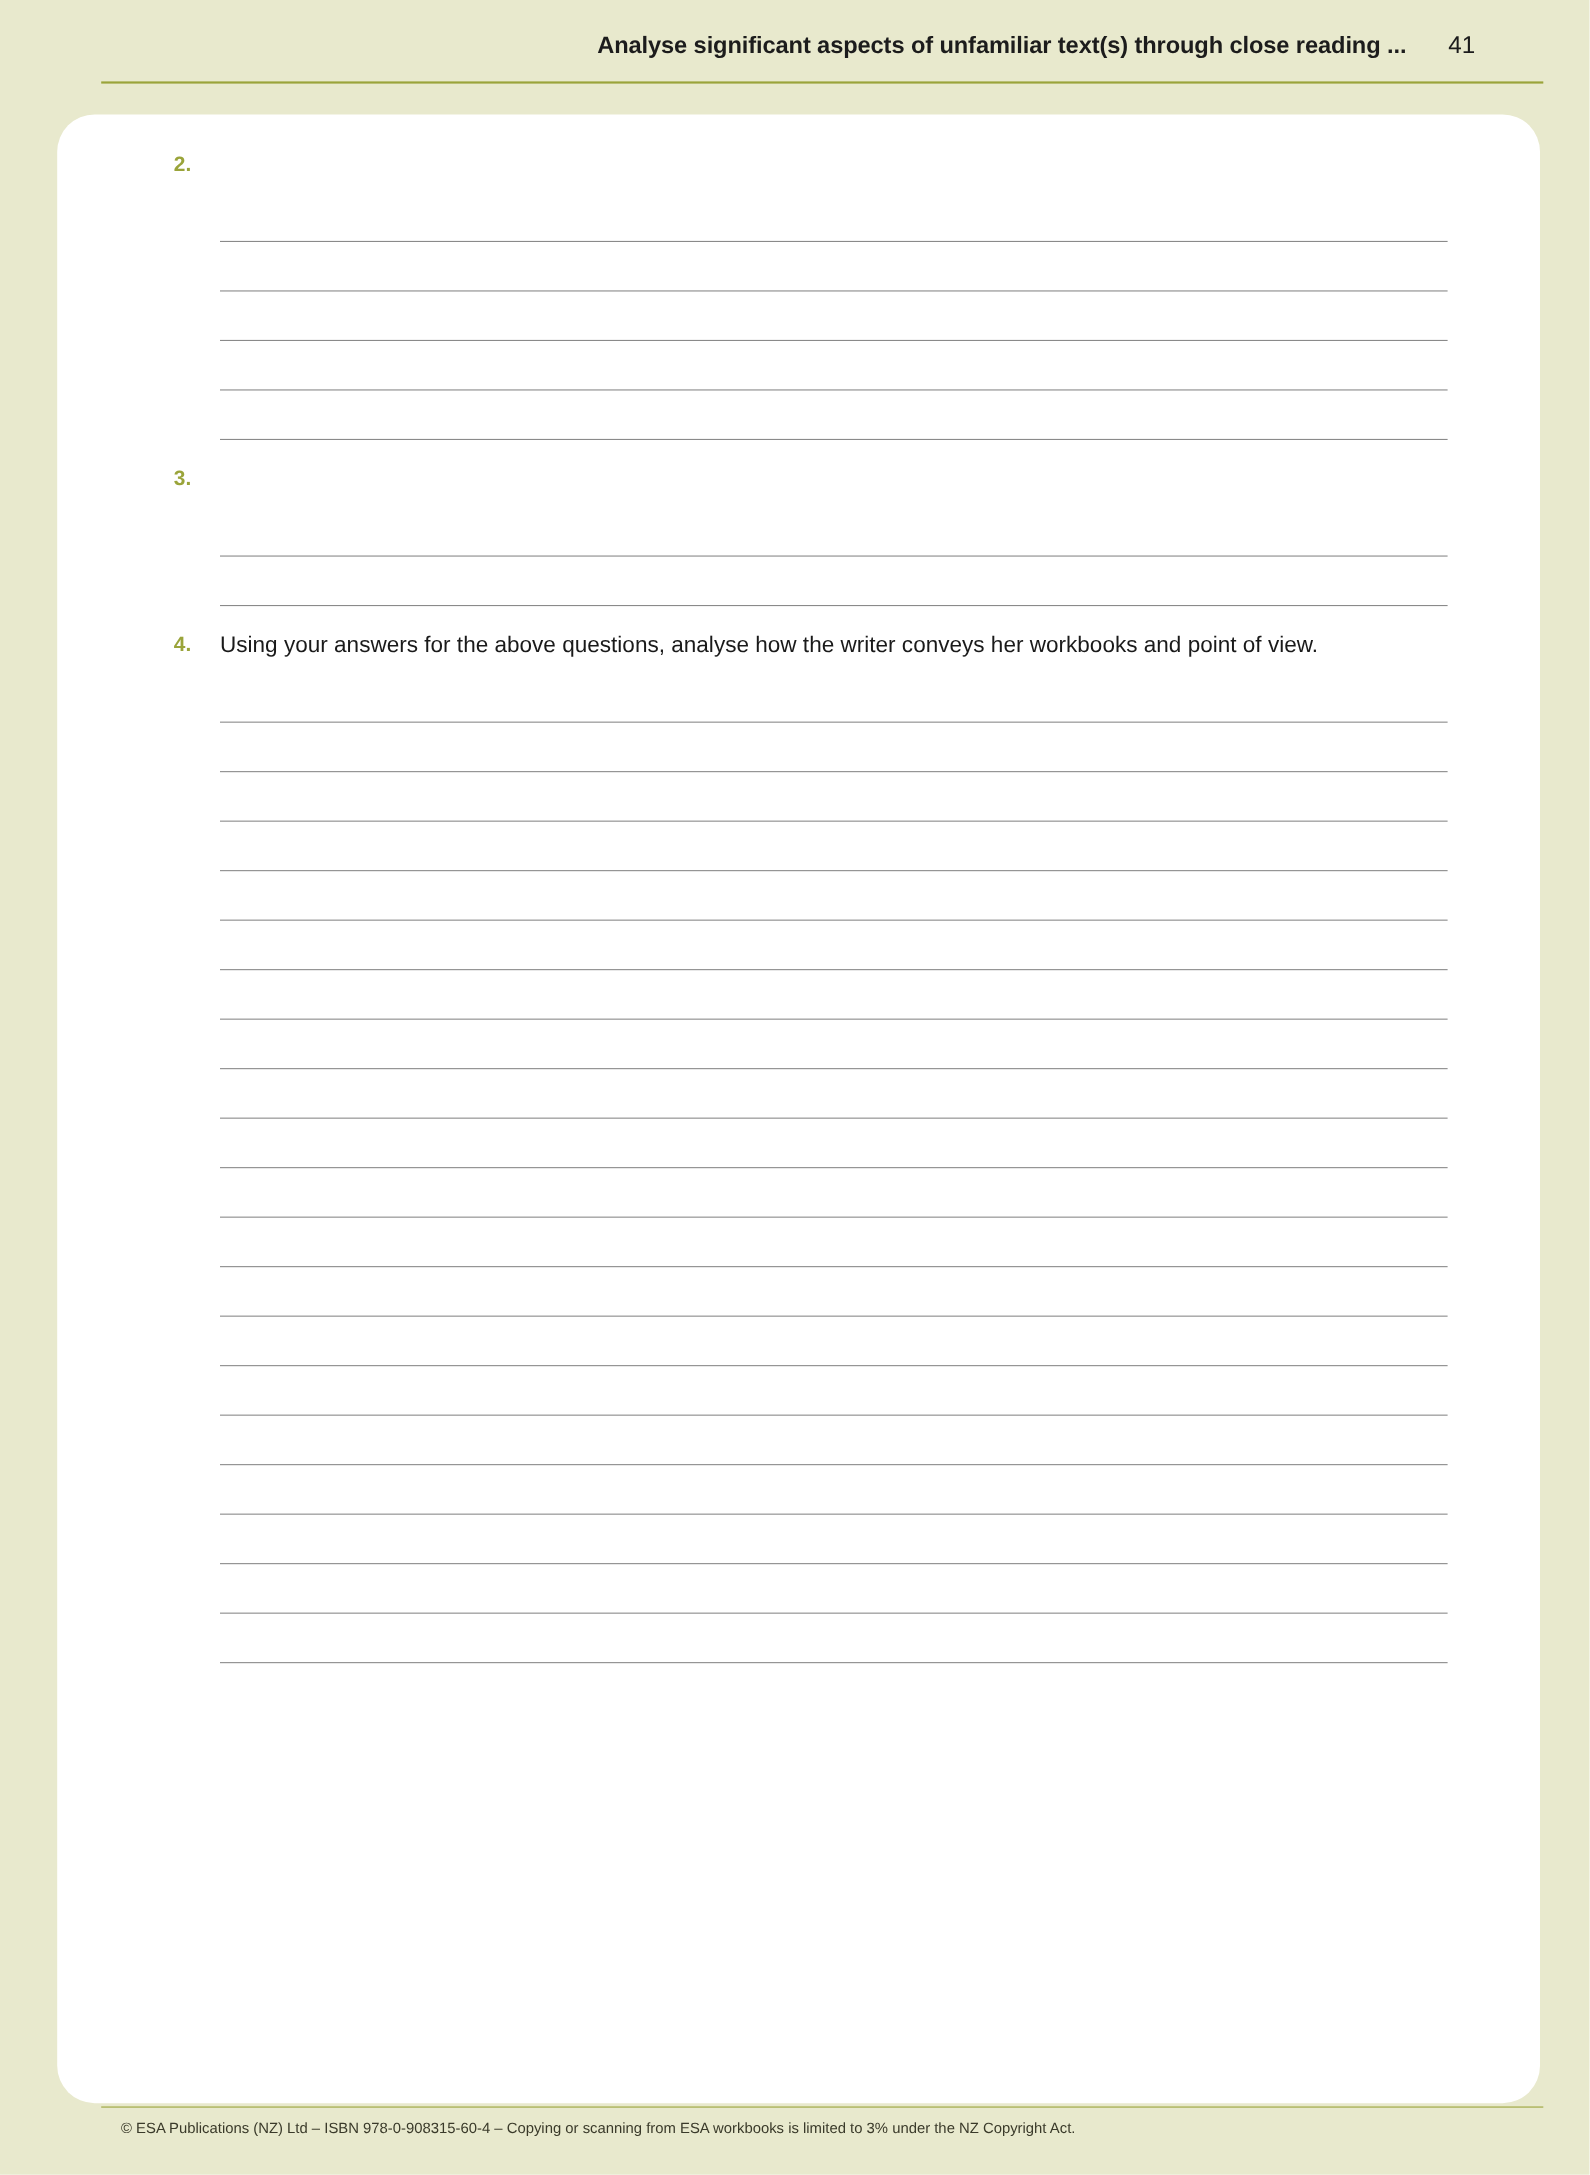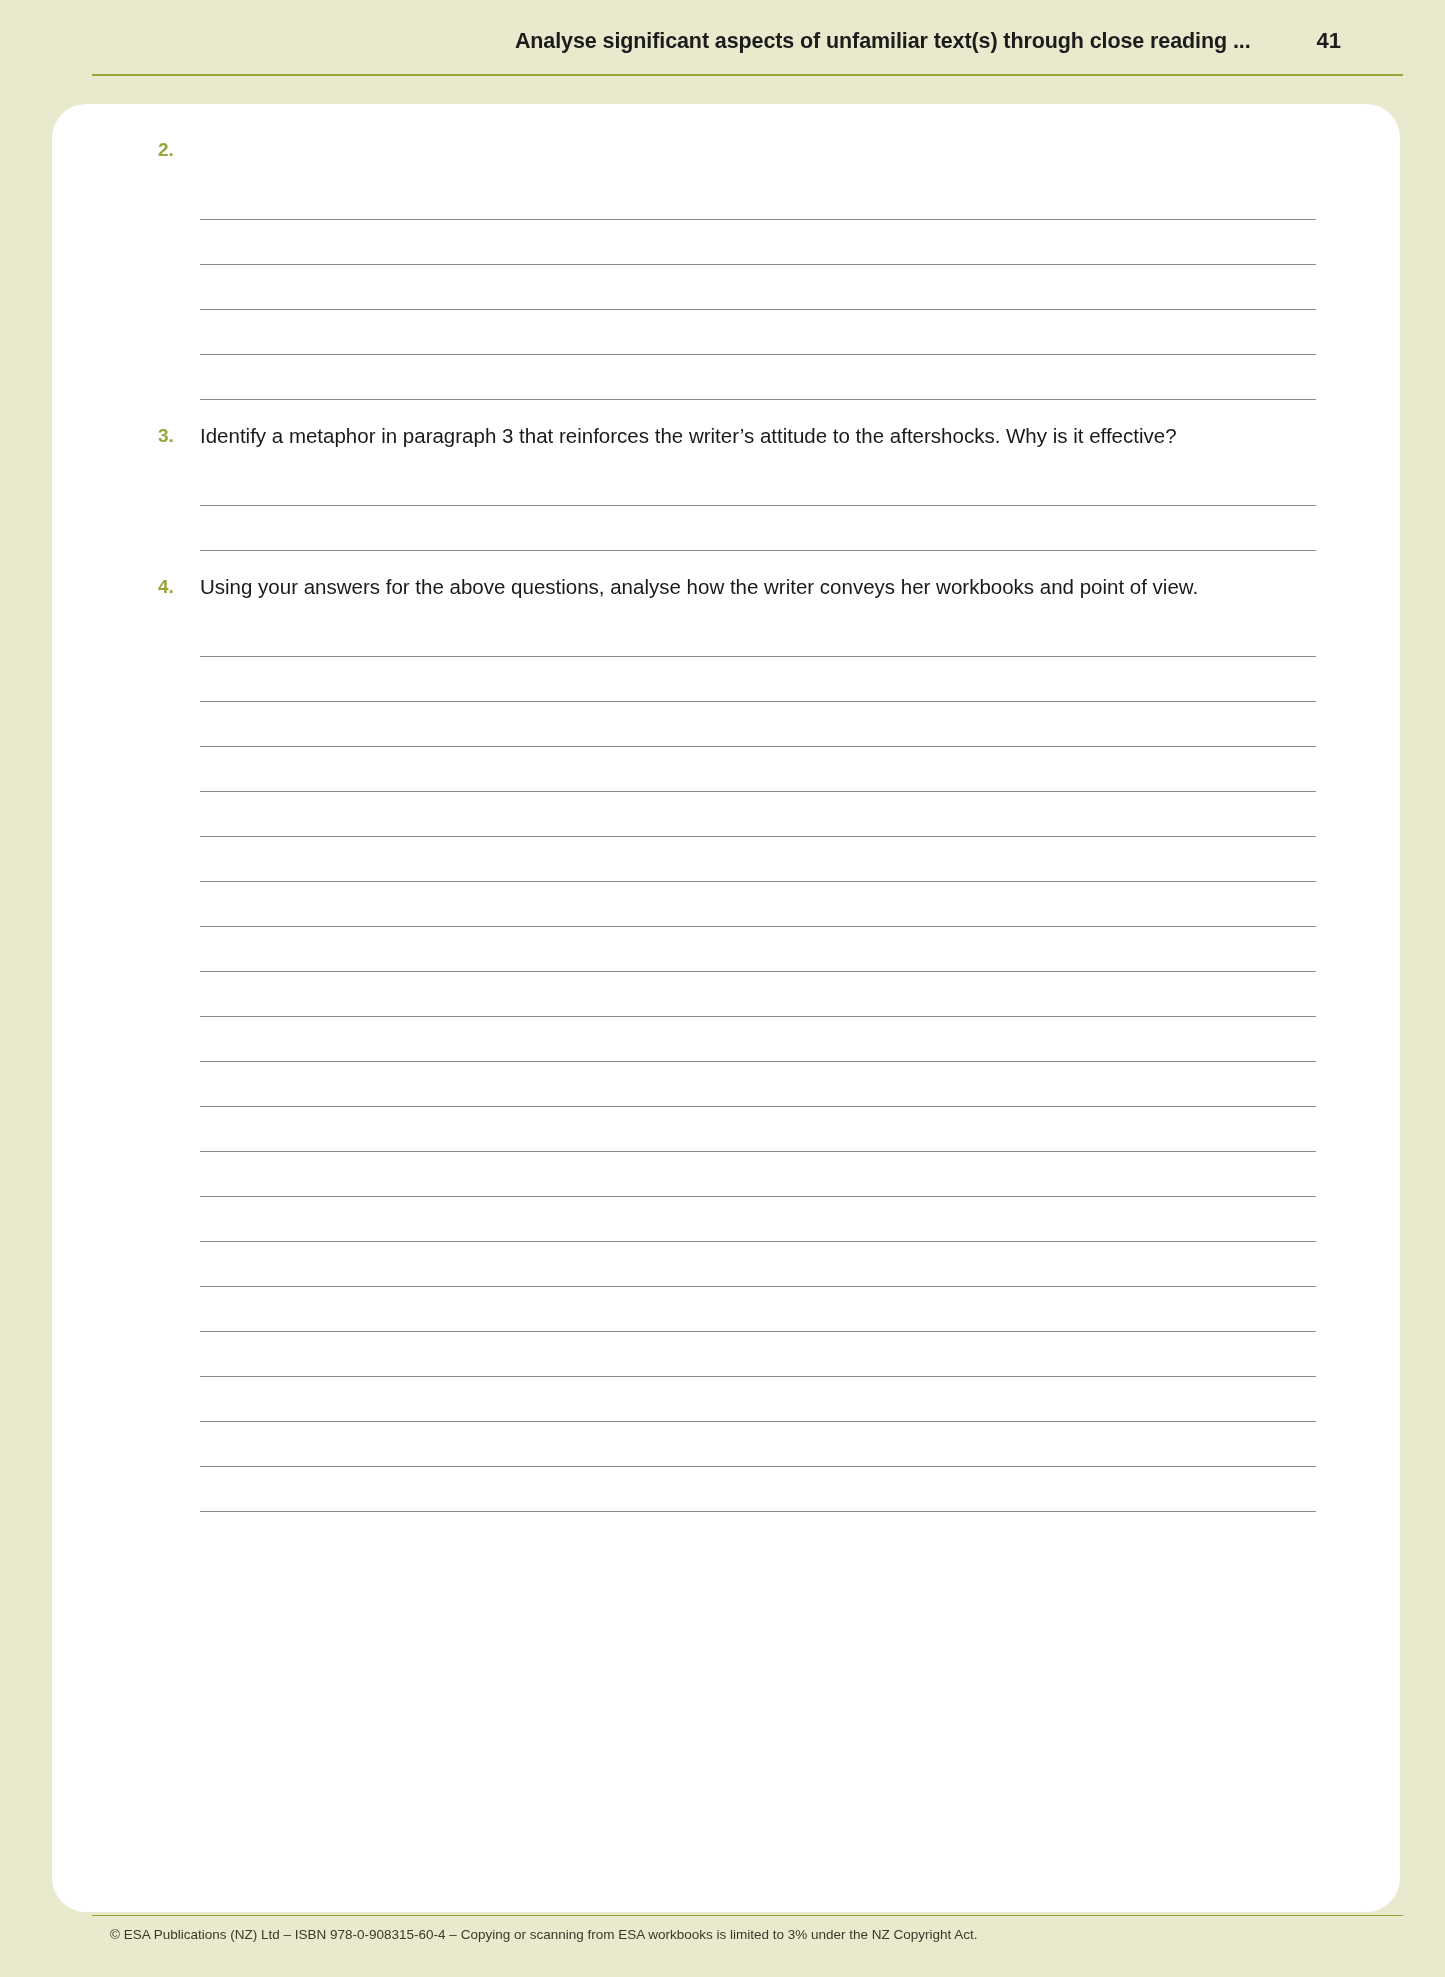--- a/index.html
+++ b/index.html
@@ -37,23 +37,22 @@
   }
   .header-title {
     font-size: 21.5px;
     font-weight: bold;
     color: #1c1c1c;
     letter-spacing: -0.1px;
     white-space: nowrap;
   }
   .header-pageno {
     font-size: 22px;
-    font-weight: bold;
+    font-weight: normal;
     color: #1c1c1c;
-    margin-left: 28px;
   }
   .header-rule {
     position: absolute;
     left: 92px;
     right: 42px;
     top: 74px;
     height: 2px;
     background: #9aa43a;
   }
 
@@ -164,21 +163,20 @@
         <div class="line"></div>
         <div class="line"></div>
       </div>
     </div>
 
     <div class="gap-2"></div>
 
     <div class="question">
       <div class="q-row">
         <div class="q-num">3.</div>
-        <div class="q-text">Identify a metaphor in paragraph 3 that reinforces the writer’s attitude to the aftershocks. Why is it effective?</div>
       </div>
       <div class="lines">
         <div class="line"></div>
         <div class="line"></div>
       </div>
     </div>
 
     <div class="gap-3"></div>
 
     <div class="question">

